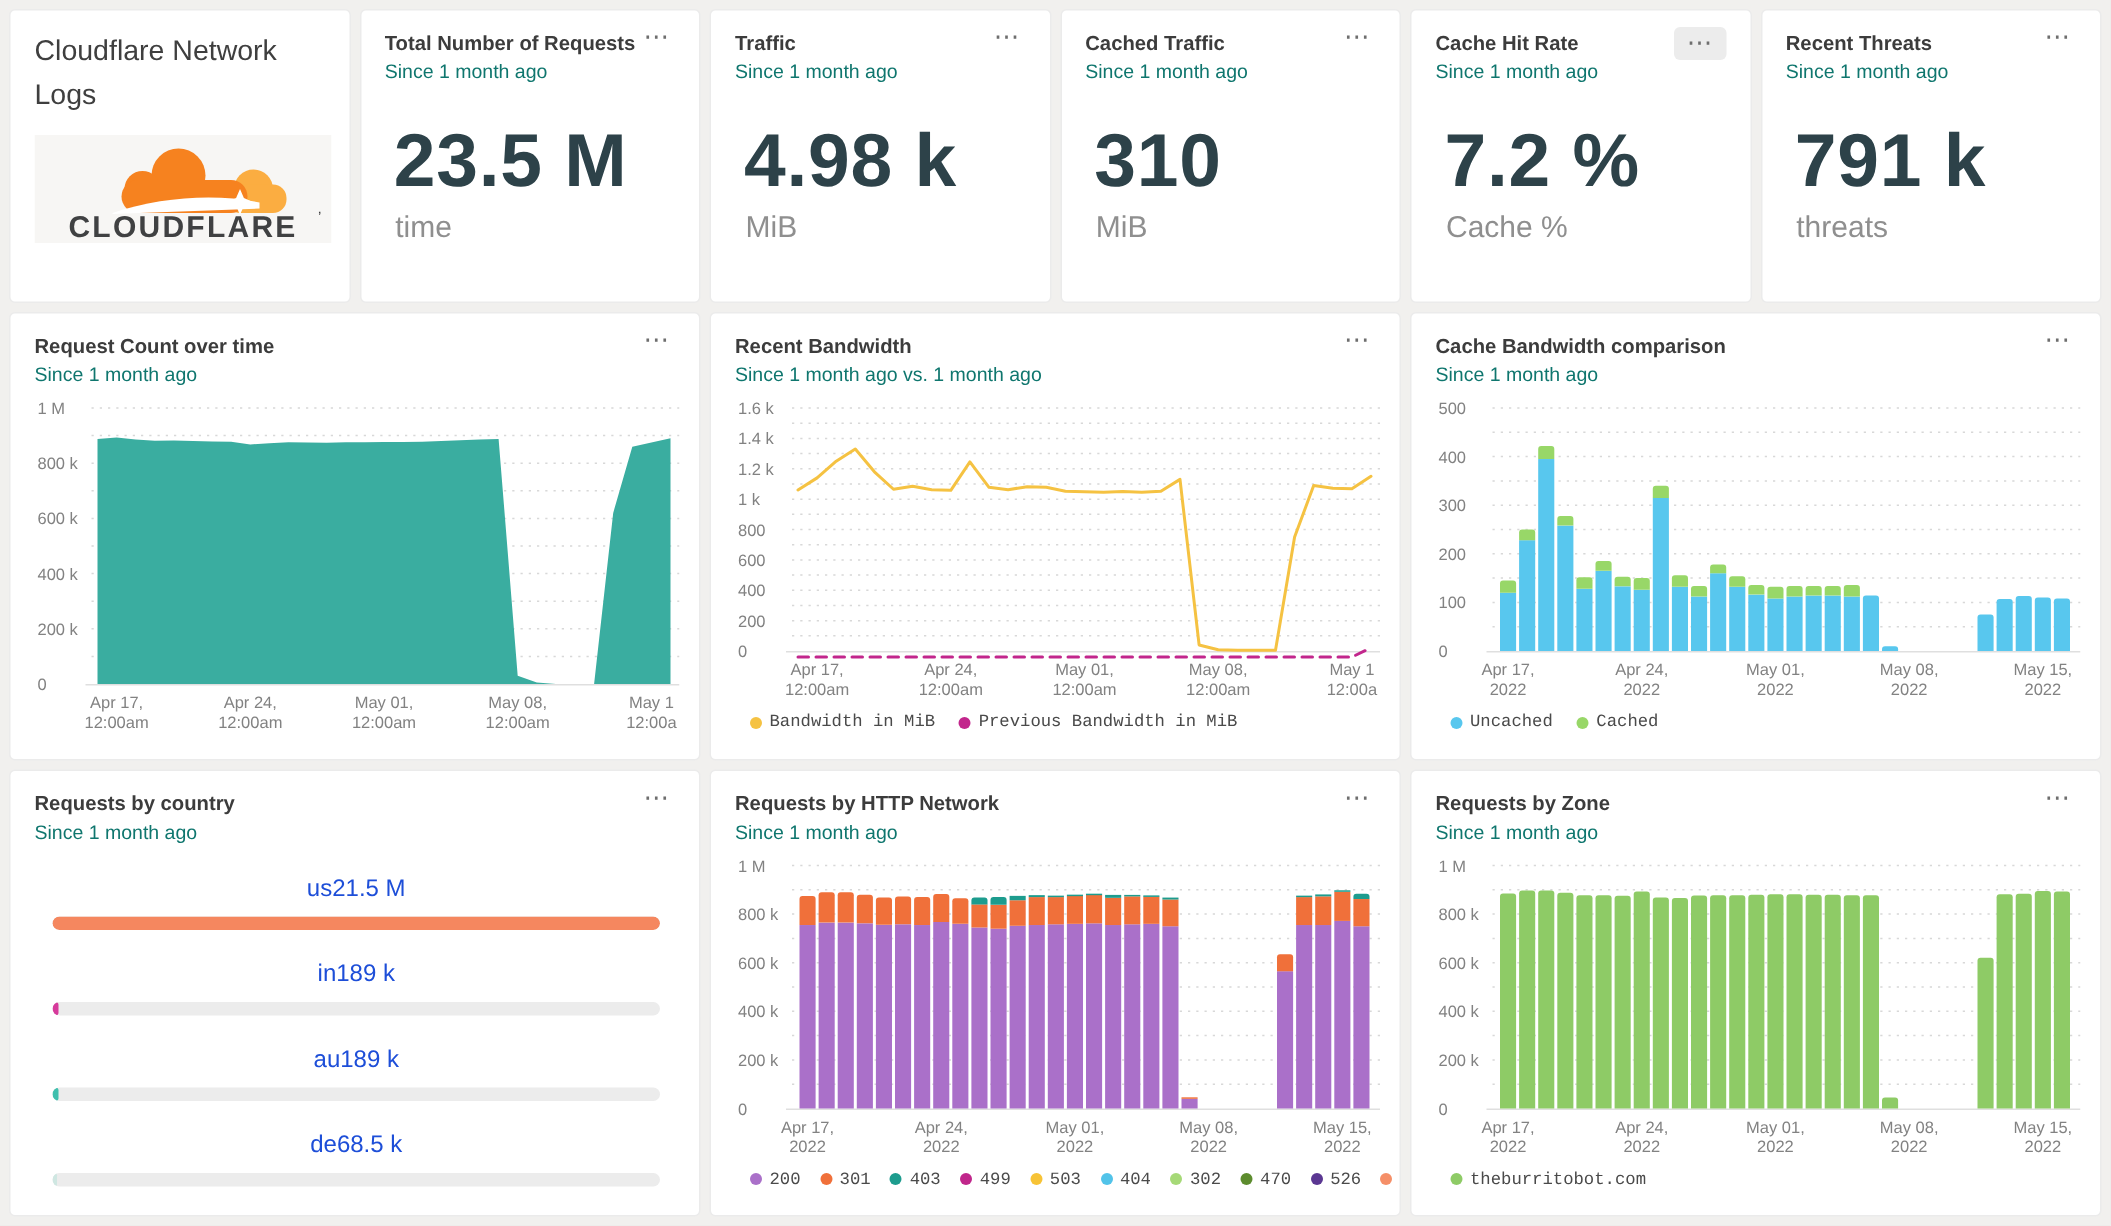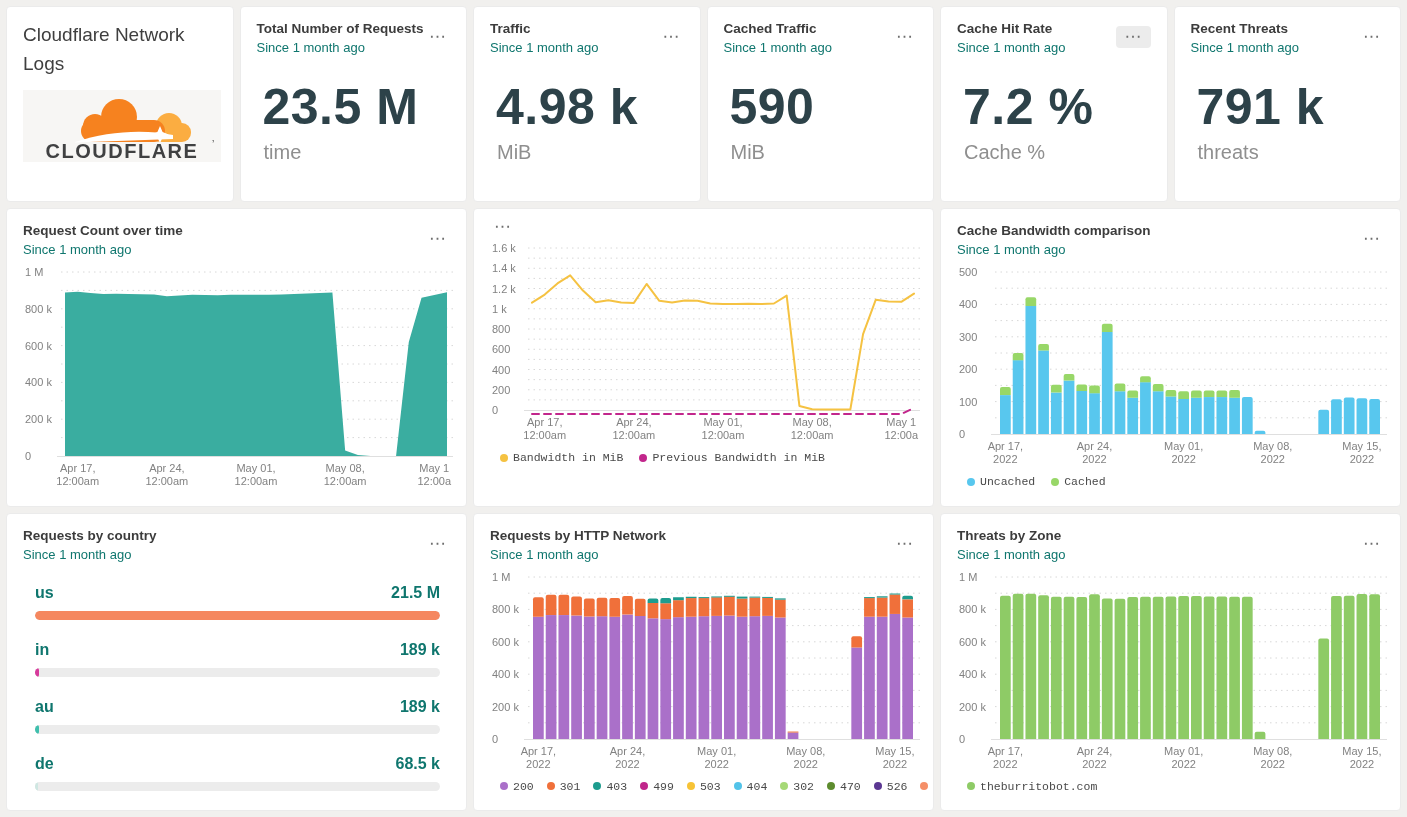--- a/index.html
+++ b/index.html
@@ -1,38 +1,38 @@
 <!DOCTYPE html>
 <html><head>
 <meta charset="utf-8">
 <style>
   html,body{margin:0;padding:0;background:#e9e8e6;font-family:"Liberation Sans","DejaVu Sans",sans-serif;}
   .dashboard{width:1407px;height:817px;box-sizing:border-box;background:#f1f0ee;display:grid;
     grid-template-columns:repeat(6,1fr);grid-template-rows:196px 1fr 1fr;gap:6px;padding:6px;}
   .card{background:#fff;border:1px solid #ebebeb;border-radius:4px;box-sizing:border-box;
     padding:13px 16px;position:relative;overflow:hidden;}
   .span2{grid-column:span 2;}
-  .card-head{display:flex;justify-content:space-between;align-items:center;}
+  .card-head{display:flex;justify-content:space-between;align-items:flex-start;}
   .card-title{font-size:13.5px;font-weight:700;color:#3c3c3c;line-height:17px;}
   .card-sub{font-size:13px;color:#0f766e;line-height:17px;margin-top:2px;}
   .more{background:none;border:none;font-size:17px;line-height:10px;color:#6e6e6e;cursor:pointer;
     padding:2px 4px;margin:-2px 0 0 0;}
   .more.active{background:#ececec;border-radius:4px;padding:6px 9px;}
   .stat-value{font-size:50px;font-weight:700;color:#2d4249;margin-top:22px;padding-left:6px;letter-spacing:.5px;}
   .stat-unit{font-size:20px;color:#8f8f8f;margin-top:5px;padding-left:7px;}
   .logo-title{font-size:19px;color:#3f3f3f;line-height:29px;max-width:200px;}
   .cf-logo{margin-top:12px;display:block;}
   svg.chart{display:block;margin-top:2px;}
   svg .axlbl{font-family:"Liberation Sans",sans-serif;font-size:11px;fill:#828282;}
   .legend{display:flex;align-items:center;gap:16px;margin-top:3px;padding-left:10px;white-space:nowrap;}
   .lg-item{display:inline-flex;align-items:center;gap:5px;font-size:11.5px;color:#4a4a4a;cursor:pointer;font-family:Liberation Mono, monospace;}
   .lg-dot{width:8px;height:8px;border-radius:50%;display:inline-block;flex:none;}
   
   .crow{margin-top:21px;padding:0 10px 0 12px;}
-  .crow-top{display:flex;justify-content:space-between;font-size:16px;color:#0f766e;margin-bottom:9px;font-weight:bold;}
+  .crow-top{display:flex;justify-content:center;font-size:16px;color:#1d4ed8;margin-bottom:9px;}
   .ctrack{height:9px;border-radius:5px;background:#ececec;overflow:hidden;position:relative;}
   .cfill{height:9px;border-radius:5px;min-width:3px;}
 </style>
 </head>
 <body>
 
 <div class="dashboard">
 
   <div class="card">
     <div class="logo-title">Cloudflare Network Logs</div>
@@ -75,21 +75,21 @@
   </div>
 
   <div class="card">
     <div class="card-head">
       <div>
         <div class="card-title">Cached Traffic</div>
         <div class="card-sub">Since 1 month ago</div>
       </div>
       <button class="more">⋯</button>
     </div>
-    <div class="stat-value">590</div>
+    <div class="stat-value">310</div>
     <div class="stat-unit">MiB</div>
   </div>
 
   <div class="card">
     <div class="card-head">
       <div>
         <div class="card-title">Cache Hit Rate</div>
         <div class="card-sub">Since 1 month ago</div>
       </div>
       <button class="more active">⋯</button>
@@ -145,20 +145,24 @@
         <text x="322.1333333333333" y="212" text-anchor="middle" class="axlbl">May 08,</text>
         <text x="322.1333333333333" y="225" text-anchor="middle" class="axlbl">12:00am</text>
         <text x="411.26666666666665" y="212" text-anchor="middle" class="axlbl">May 1</text>
         <text x="411.26666666666665" y="225" text-anchor="middle" class="axlbl">12:00a</text>
         <polygon points="42,32.608000000000004 54.733333333333334,31.687999999999988 67.46666666666667,32.976 80.2,33.89599999999999 92.93333333333334,33.71199999999999 105.66666666666666,34.08000000000001 118.4,34.26400000000001 131.13333333333333,34.44800000000001 143.86666666666667,36.28800000000001 156.6,35.55199999999999 169.33333333333331,34.816 182.06666666666666,35 194.8,35.184 207.53333333333333,34.816 220.26666666666668,34.816 233,34.632000000000005 245.73333333333332,34.632000000000005 258.4666666666667,34.44800000000001 271.2,34.08000000000001 283.93333333333334,33.52799999999999 296.66666666666663,32.976 309.4,32.608000000000004 322.1333333333333,190.48 334.8666666666667,195.08 347.6,196 360.3333333333333,196 373.06666666666666,196 385.8,81.92 398.53333333333336,37.75999999999999 411.26666666666665,35 424,32.24000000000001 424,196 42,196" fill="#3aada0"></polygon>
       </svg>
   </div>
 
   <div class="card span2">
     <div class="card-head">
+      <div>
+        <div class="card-title">Recent Bandwidth</div>
+        <div class="card-sub">Since 1 month ago vs. 1 month ago</div>
+      </div>
       <button class="more">⋯</button>
     </div>
     <svg class="chart" width="430" height="212">
         <line x1="38" x2="430" y1="163.875" y2="163.875" stroke="#d8d8d8" stroke-width="1" stroke-dasharray="1.5 4"></line>
         <line x1="38" x2="430" y1="153.75" y2="153.75" stroke="#d8d8d8" stroke-width="1" stroke-dasharray="1.5 4"></line>
         <line x1="38" x2="430" y1="143.625" y2="143.625" stroke="#d8d8d8" stroke-width="1" stroke-dasharray="1.5 4"></line>
         <line x1="38" x2="430" y1="133.5" y2="133.5" stroke="#d8d8d8" stroke-width="1" stroke-dasharray="1.5 4"></line>
         <line x1="38" x2="430" y1="123.375" y2="123.375" stroke="#d8d8d8" stroke-width="1" stroke-dasharray="1.5 4"></line>
         <line x1="38" x2="430" y1="113.25" y2="113.25" stroke="#d8d8d8" stroke-width="1" stroke-dasharray="1.5 4"></line>
         <line x1="38" x2="430" y1="103.125" y2="103.125" stroke="#d8d8d8" stroke-width="1" stroke-dasharray="1.5 4"></line>
@@ -490,21 +494,21 @@
         <span class="lg-item">
           <span class="lg-dot" style="background: rgb(245, 143, 104);"></span>
           <span>524</span>
         </span>
       </div>
   </div>
 
   <div class="card span2">
     <div class="card-head">
       <div>
-        <div class="card-title">Threats by Zone</div>
+        <div class="card-title">Requests by Zone</div>
         <div class="card-sub">Since 1 month ago</div>
       </div>
       <button class="more">⋯</button>
     </div>
     <svg class="chart" width="430" height="212">
         <line x1="38" x2="430" y1="157.8" y2="157.8" stroke="#d8d8d8" stroke-width="1" stroke-dasharray="1.5 4"></line>
         <line x1="38" x2="430" y1="141.6" y2="141.6" stroke="#d8d8d8" stroke-width="1" stroke-dasharray="1.5 4"></line>
         <line x1="38" x2="430" y1="125.4" y2="125.4" stroke="#d8d8d8" stroke-width="1" stroke-dasharray="1.5 4"></line>
         <line x1="38" x2="430" y1="109.2" y2="109.2" stroke="#d8d8d8" stroke-width="1" stroke-dasharray="1.5 4"></line>
         <line x1="38" x2="430" y1="93" y2="93" stroke="#d8d8d8" stroke-width="1" stroke-dasharray="1.5 4"></line>

